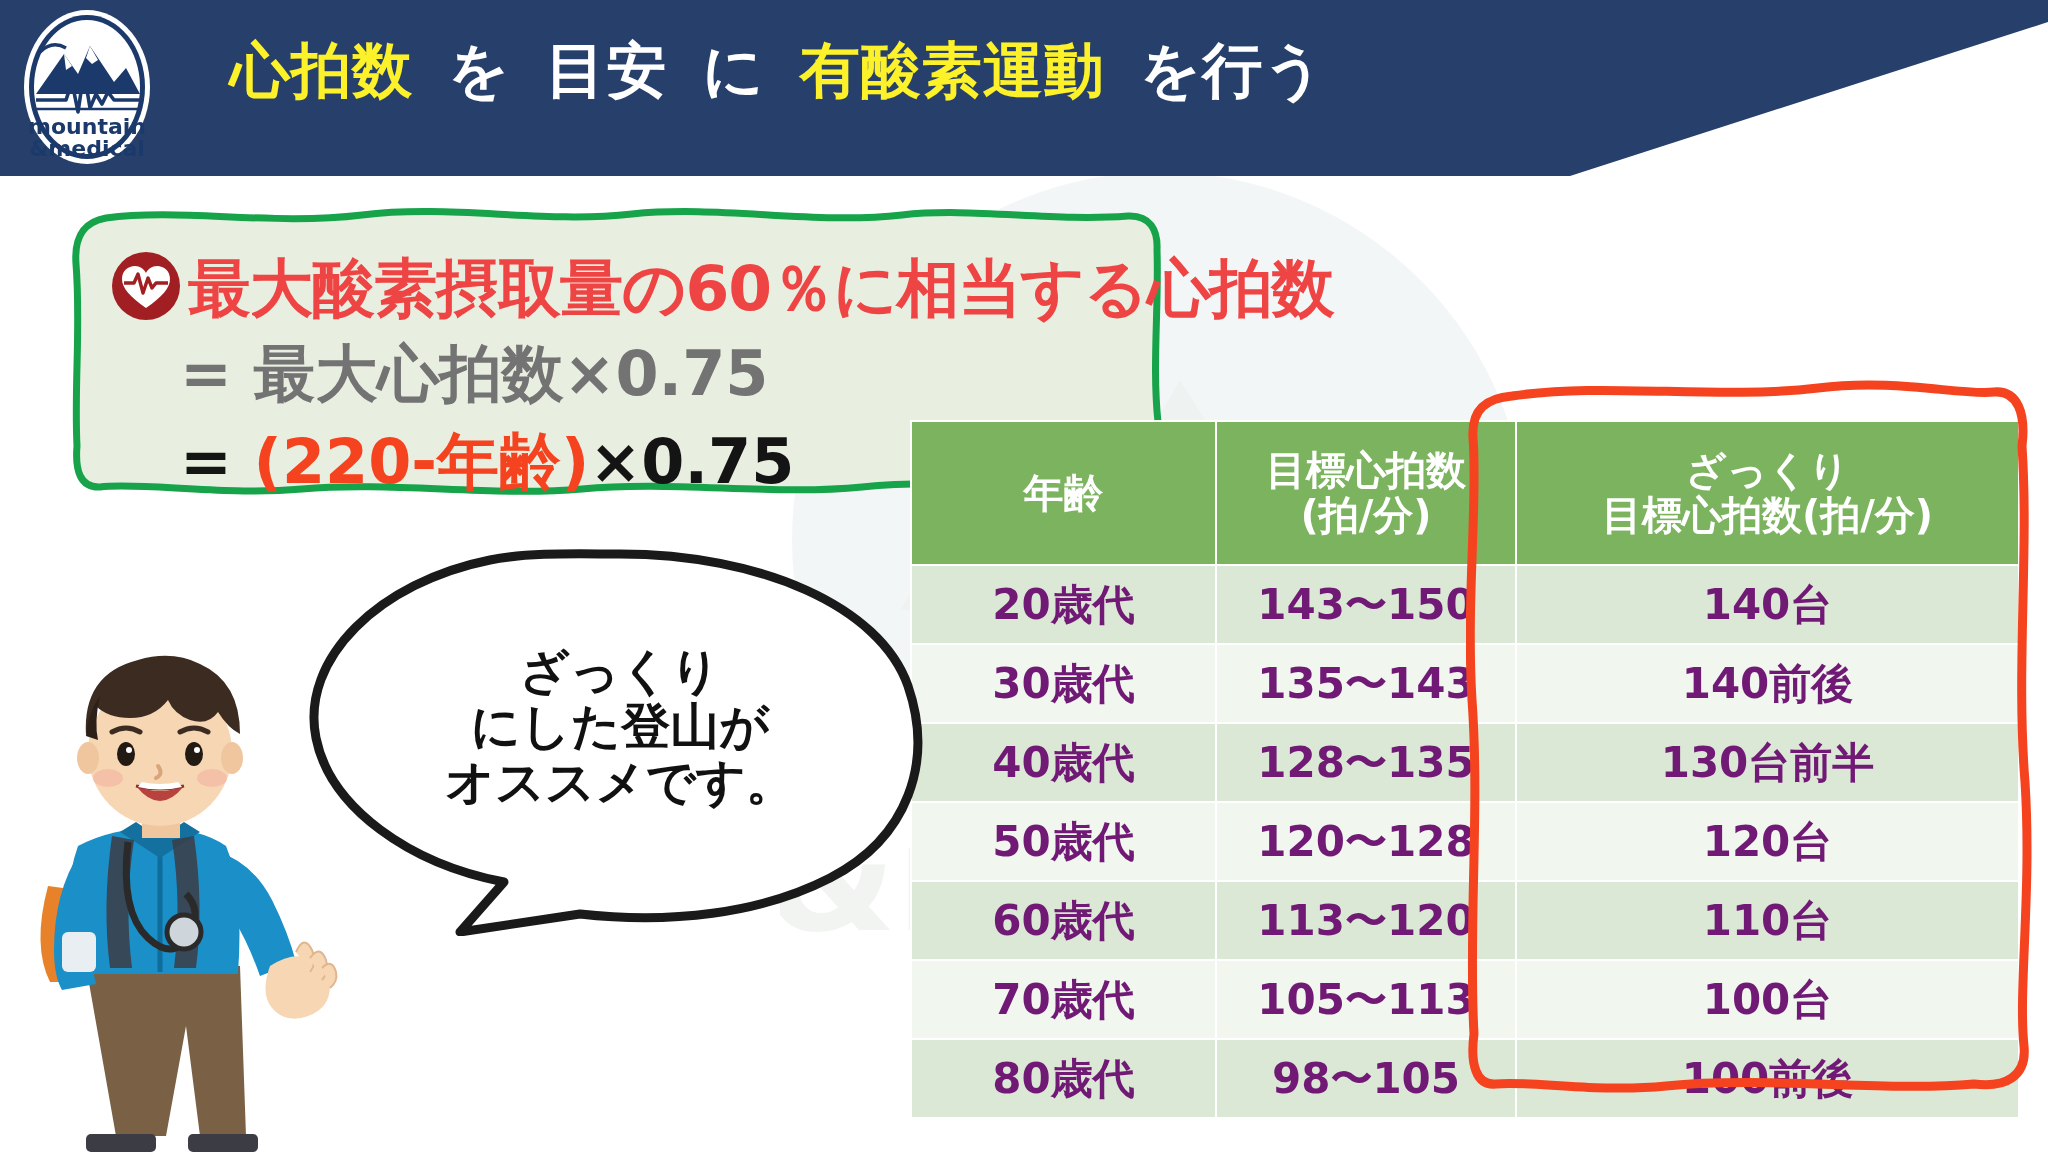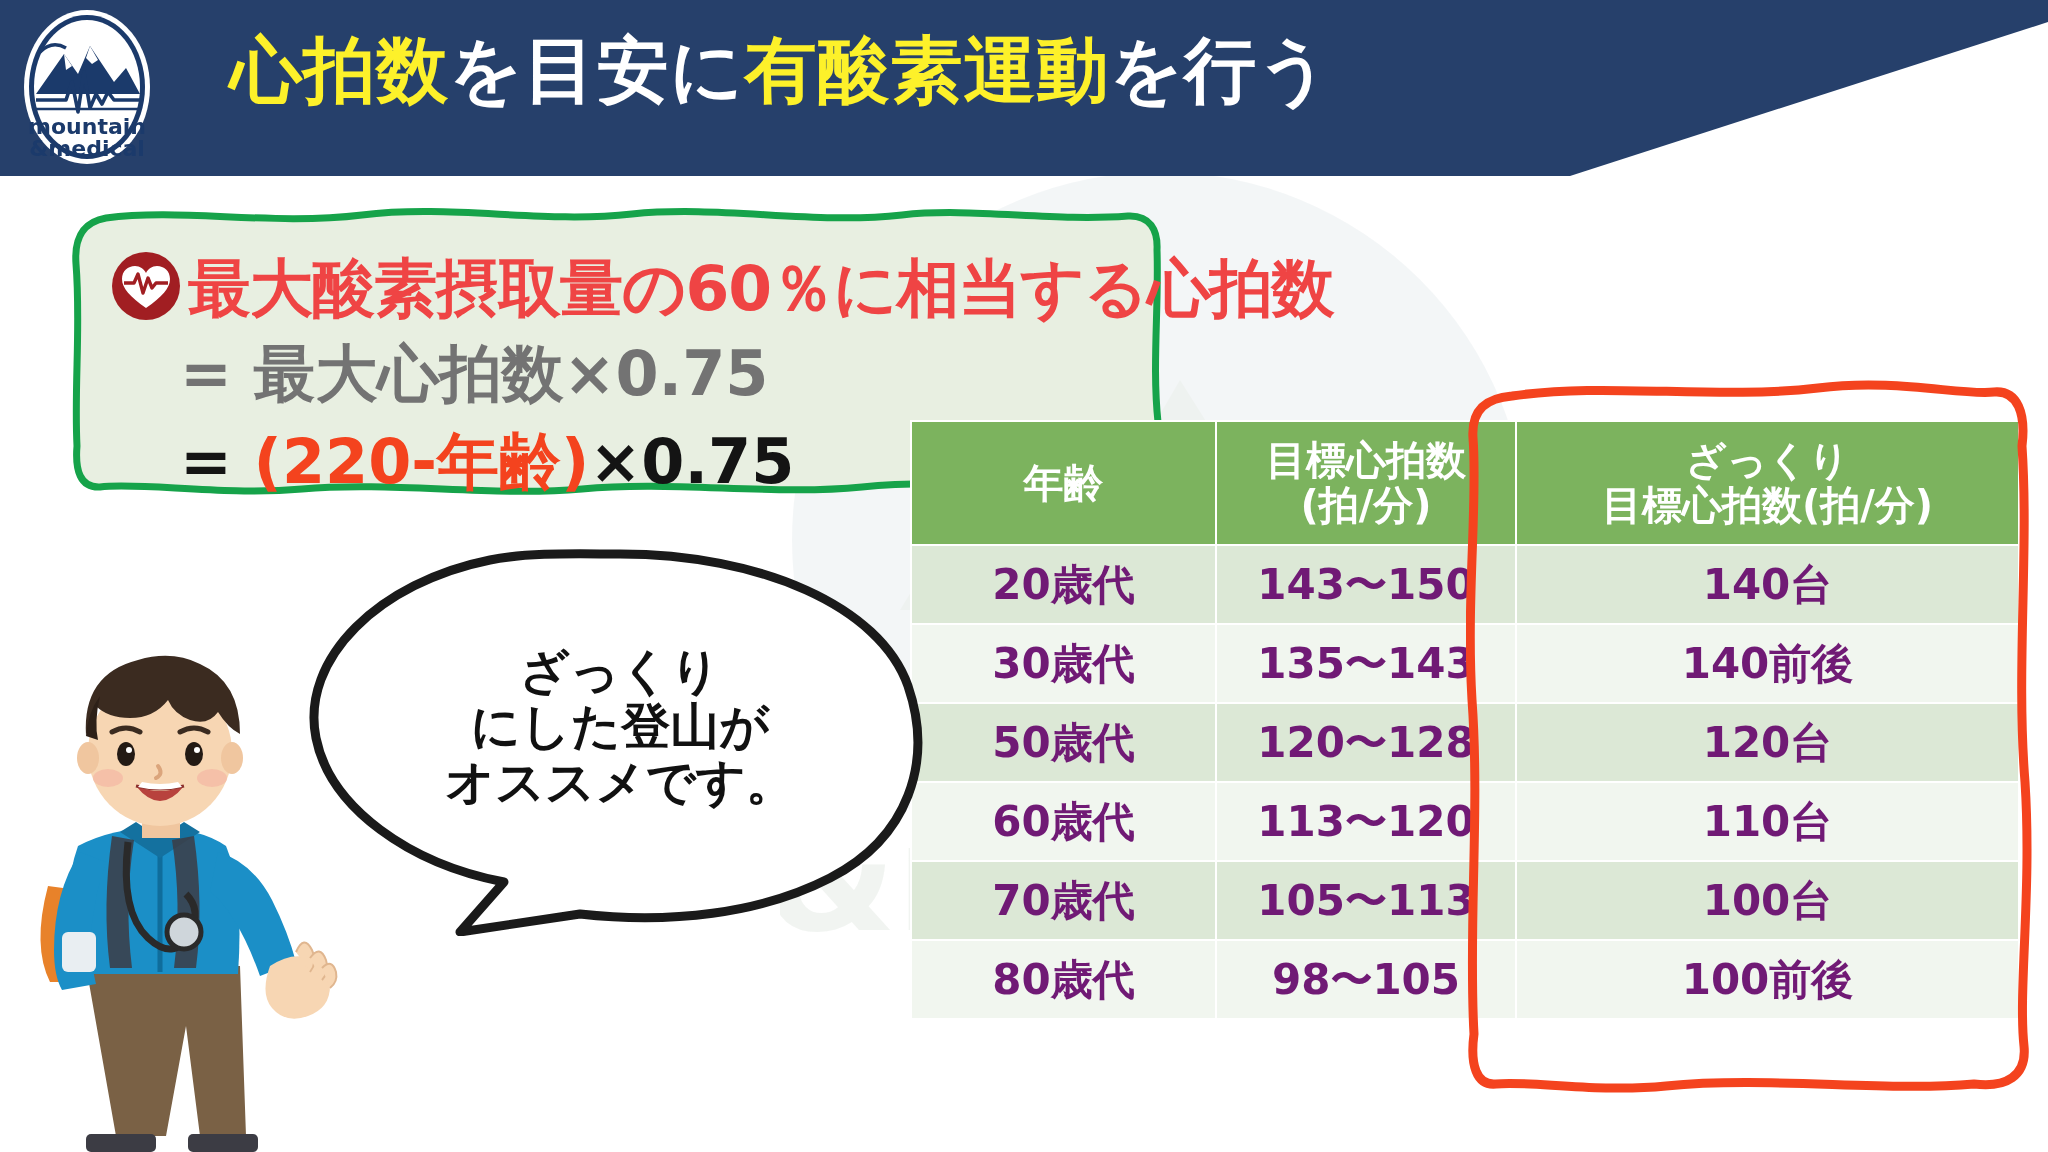--- a/index.html
+++ b/index.html
@@ -25,22 +25,23 @@
   }
   #header-bg { position:absolute; inset:0; }
   #logo {
     position:absolute; left:22px; top:8px;
     width:130px; height:158px; z-index:6;
   }
   #header-title {
     position:absolute; left:230px; top:0px; height:142px;
     display:flex; align-items:center; z-index:6;
     white-space:nowrap;
-    font-size:72px; font-weight:bold;
+    font-size:60px; font-weight:bold;
     letter-spacing:1px;
+    gap:35px;
   }
   .t-y { color:#fdf12a; }
   .t-w { color:#ffffff; }
 
   
   #formula-box {
     position:absolute; left:72px; top:206px;
     width:1090px; height:290px; z-index:4;
   }
   #formula-svg { position:absolute; inset:0; width:100%; height:100%; }
@@ -95,21 +96,21 @@
   }
   table {
     border-collapse:collapse; width:100%; table-layout:fixed;
   }
   col.c-age { width:305px; }
   col.c-thr { width:300px; }
   col.c-rough { width:503px; }
   thead th {
     background:#7cb35e; color:#ffffff;
     font-size:40px; font-weight:bold;
-    height:124px; text-align:center; vertical-align:middle;
+    height:144px; text-align:center; vertical-align:middle;
     border:2px solid #ffffff;
     line-height:1.12;
     padding:0 4px;
   }
   tbody td {
     font-size:42px; font-weight:bold; color:#701a75;
     height:79px; text-align:center; vertical-align:middle;
     border:2px solid #ffffff;
     white-space:nowrap;
   }
@@ -222,20 +223,25 @@
         <td>20歳代</td>
         <td>143〜150</td>
         <td>140台</td>
       </tr>
       <tr>
         <td>30歳代</td>
         <td>135〜143</td>
         <td>140前後</td>
       </tr>
       <tr>
+        <td>40歳代</td>
+        <td>128〜135</td>
+        <td>130台前半</td>
+      </tr>
+      <tr>
         <td>50歳代</td>
         <td>120〜128</td>
         <td>120台</td>
       </tr>
       <tr>
         <td>60歳代</td>
         <td>113〜120</td>
         <td>110台</td>
       </tr>
       <tr>

